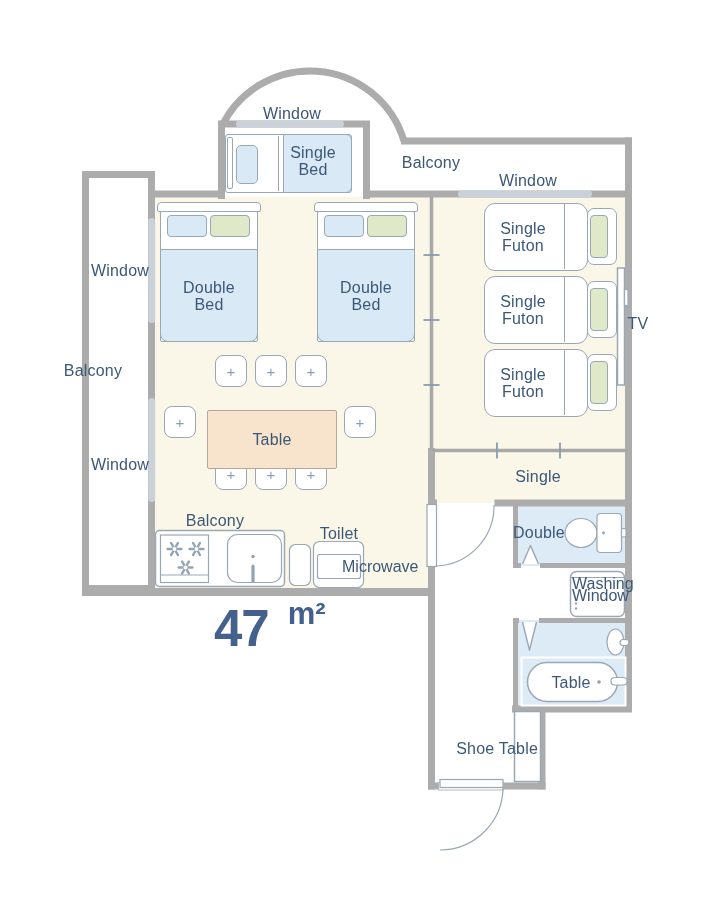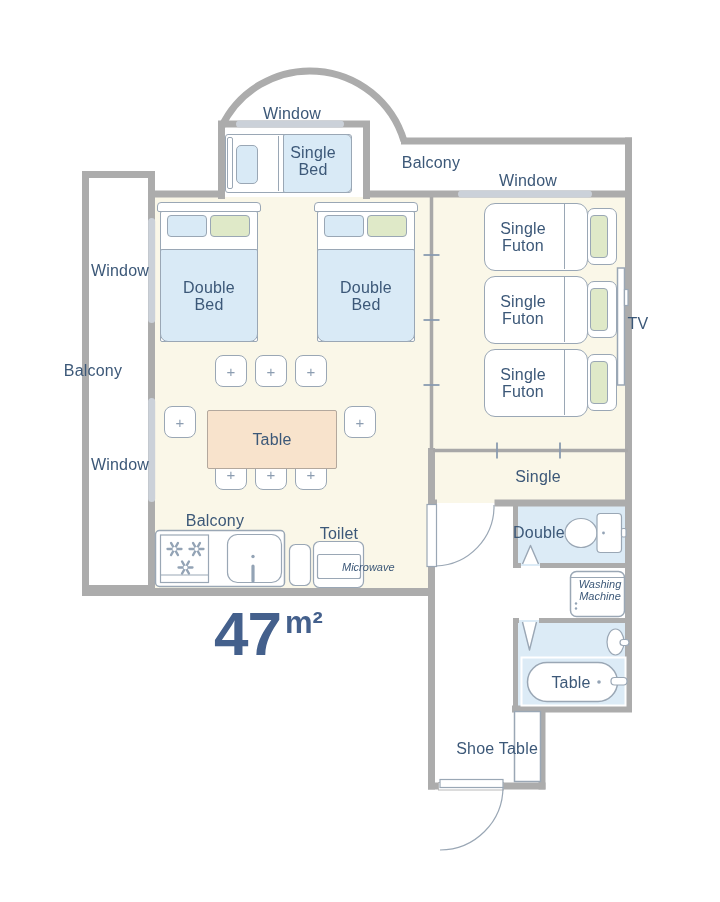--- a/index.html
+++ b/index.html
@@ -24,25 +24,25 @@
   .blue{background:var(--bedding-blue)}
   .green{background:var(--pillow-green)}
   .fold{background:transparent;border:none;border-left:1.5px solid var(--outline);width:0;}
   .chair{position:absolute;box-sizing:border-box;width:32px;height:32px;border:1.5px solid var(--outline);
          border-radius:8px;background:#fff;display:flex;align-items:center;justify-content:center;
          color:#8c9db1;font-size:15px;font-weight:400;}
   .table{position:absolute;box-sizing:border-box;left:207px;top:410px;width:130px;height:59px;
          border:1.5px solid #b3a89d;border-radius:2px;background:var(--table-peach);
          display:flex;align-items:center;justify-content:center;}
   .lbl{position:absolute;font-size:16px;line-height:17px;color:var(--text);text-align:center;letter-spacing:.2px;}
-  .lbl.small{font-size:11px;line-height:12px;letter-spacing:0;font-style:italic;}
+  .lbl.small{font-size:16px;line-height:12px;letter-spacing:0;}
   .lbl.left{text-align:left}.lbl.right{text-align:right}
   .area{position:absolute;left:214px;top:603px;color:var(--area-text);white-space:nowrap;}
-  .area .num{font-size:62px;font-weight:600;letter-spacing:-1px;line-height:1;}
-  .area .unit{font-size:31px;font-weight:600;display:inline-block;transform:translateY(-22px);margin-left:4px;}
+  .area .num{font-size:51px;font-weight:600;letter-spacing:-1px;line-height:1;}
+  .area .unit{font-size:31px;font-weight:600;display:inline-block;transform:translateY(-22px);margin-left:19px;}
 </style>
 </head>
 <body>
 
 <div class="plan">
 
   <svg width="720" height="902" viewBox="0 0 720 902">
 
     <g>
       <rect x="152" y="197" width="281" height="395" fill="var(--floor)"></rect>
@@ -235,21 +235,21 @@
   <div class="lbl" style="left:488px;top:172px;width:80px">Window</div>
   <div class="lbl" style="left:80px;top:262px;width:80px">Window</div>
   <div class="lbl" style="left:53px;top:362px;width:80px">Balcony</div>
   <div class="lbl" style="left:80px;top:456px;width:80px">Window</div>
   <div class="lbl" style="left:620px;top:315px;width:36px">TV</div>
   <div class="lbl" style="left:175px;top:512px;width:80px">Balcony</div>
   <div class="lbl" style="left:299px;top:525px;width:80px">Toilet</div>
   <div class="lbl small left" style="left:342px;top:561px;width:70px">Microwave</div>
   <div class="lbl" style="left:498px;top:468px;width:80px">Single</div>
   <div class="lbl" style="left:506px;top:524px;width:66px">Double</div>
-  <div class="lbl small" style="left:572px;top:578px;width:56px">Washing Machine</div>
+  <div class="lbl small" style="left:572px;top:578px;width:56px">Washing Window</div>
   <div class="lbl" style="left:536px;top:674px;width:70px">Table</div>
   <div class="lbl right" style="left:438px;top:740px;width:100px">Shoe Table</div>
 
   <div class="area">
     <span class="num">47</span><span class="unit">m²</span>
   </div>
 
 </div>
 
 </body></html>

